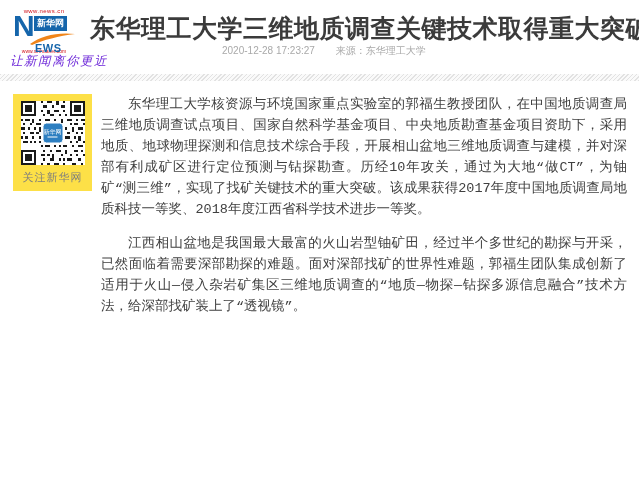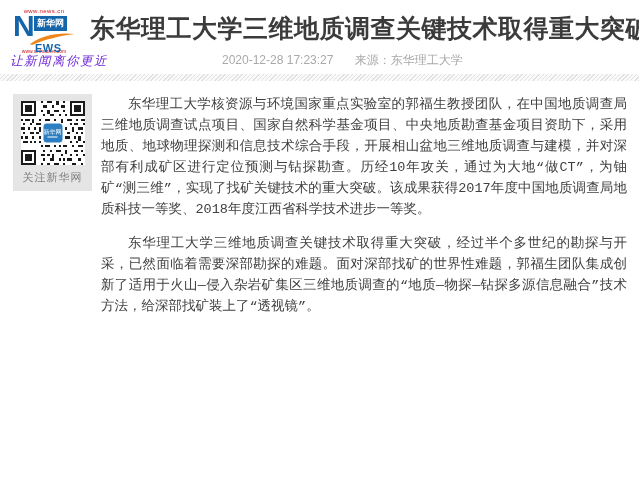--- a/index.html
+++ b/index.html
@@ -20,31 +20,31 @@
   .logo-bottom { color:#d0121b; font-size:5px; text-align:center; width:64px; margin-top:1px; white-space:nowrap; }
   .slogan {
     position:absolute; left:10px; top:53px; font-size:12.5px; color:#6d28d9;
     font-family:"DejaVu Serif","Liberation Serif",serif; font-style:italic;
     letter-spacing:1.5px; white-space:nowrap;
   }
   .title {
     position:absolute; left:90px; top:12px; margin:0; font-size:25px;
     font-weight:bold; color:#3b3b3b; letter-spacing:.5px; white-space:nowrap;
   }
-  .meta { position:absolute; left:222px; top:52px; font-size:12px; color:#a9a9a9; white-space:nowrap; }
+  .meta { position:absolute; left:222px; top:44px; font-size:10px; color:#a9a9a9; white-space:nowrap; }
   .meta .src { margin-left:18px; }
   
   .divider {
     height:7px; width:100%;
     background:repeating-linear-gradient(135deg,#e2e2e2 0 1px,#fafafa 1px 3px);
   }
   
   .content { display:flex; padding:13px 12px 0 13px; }
   aside { width:79px; flex:none; }
-  .qr-card { background:#e5e5e5; padding:7px 7px 6px; text-align:center; width:79px; }
+  .qr-card { background:#fde047; padding:7px 7px 6px; text-align:center; width:79px; }
   .qr-wrap { position:relative; width:64px; height:64px; margin:0 auto; background:#fff; }
   .qr-wrap svg { display:block; width:64px; height:64px; }
   .qr-badge {
     position:absolute; left:50%; top:50%; transform:translate(-50%,-50%);
     width:21px; height:21px; background:#2e7fc1; border:1px solid #fff; border-radius:4px;
     color:#fff; font-size:6px; line-height:1;
     display:flex; flex-direction:column; align-items:center; justify-content:center; gap:2px;
   }
   .qr-badge .bar { width:10px; height:1px; background:#fff; }
   .qr-caption { font-size:11px; color:#7e7e7e; margin-top:5px; letter-spacing:1px; }
@@ -100,17 +100,17 @@
             <span>新华网</span>
             <span class="bar"></span>
           </div>
         </div>
         <div class="qr-caption">关注新华网</div>
       </div>
     </aside>
 
     <main>
       <p>东华理工大学核资源与环境国家重点实验室的郭福生教授团队，在中国地质调查局三维地质调查试点项目、国家自然科学基金项目、中央地质勘查基金项目资助下，采用地质、地球物理探测和信息技术综合手段，开展相山盆地三维地质调查与建模，并对深部有利成矿区进行定位预测与钻探勘查。历经10年攻关，通过为大地“做CT”，为铀矿“测三维”，实现了找矿关键技术的重大突破。该成果获得2017年度中国地质调查局地质科技一等奖、2018年度江西省科学技术进步一等奖。</p>
-      <p>东华理工大学三维地质调查关键技术取得重大突破，经过半个多世纪的勘探与开采，已然面临着需要深部勘探的难题。面对深部找矿的世界性难题，郭福生团队集成创新了适用于火山—侵入杂岩矿集区三维地质调查的“地质—物探—钻探多源信息融合”技术方法，给深部找矿装上了“透视镜”。</p>
+      <p>江西相山盆地是我国最大最富的火山岩型铀矿田，经过半个多世纪的勘探与开采，已然面临着需要深部勘探的难题。面对深部找矿的世界性难题，郭福生团队集成创新了适用于火山—侵入杂岩矿集区三维地质调查的“地质—物探—钻探多源信息融合”技术方法，给深部找矿装上了“透视镜”。</p>
     </main>
 
   </div>
 </div>
 
 </body></html>

